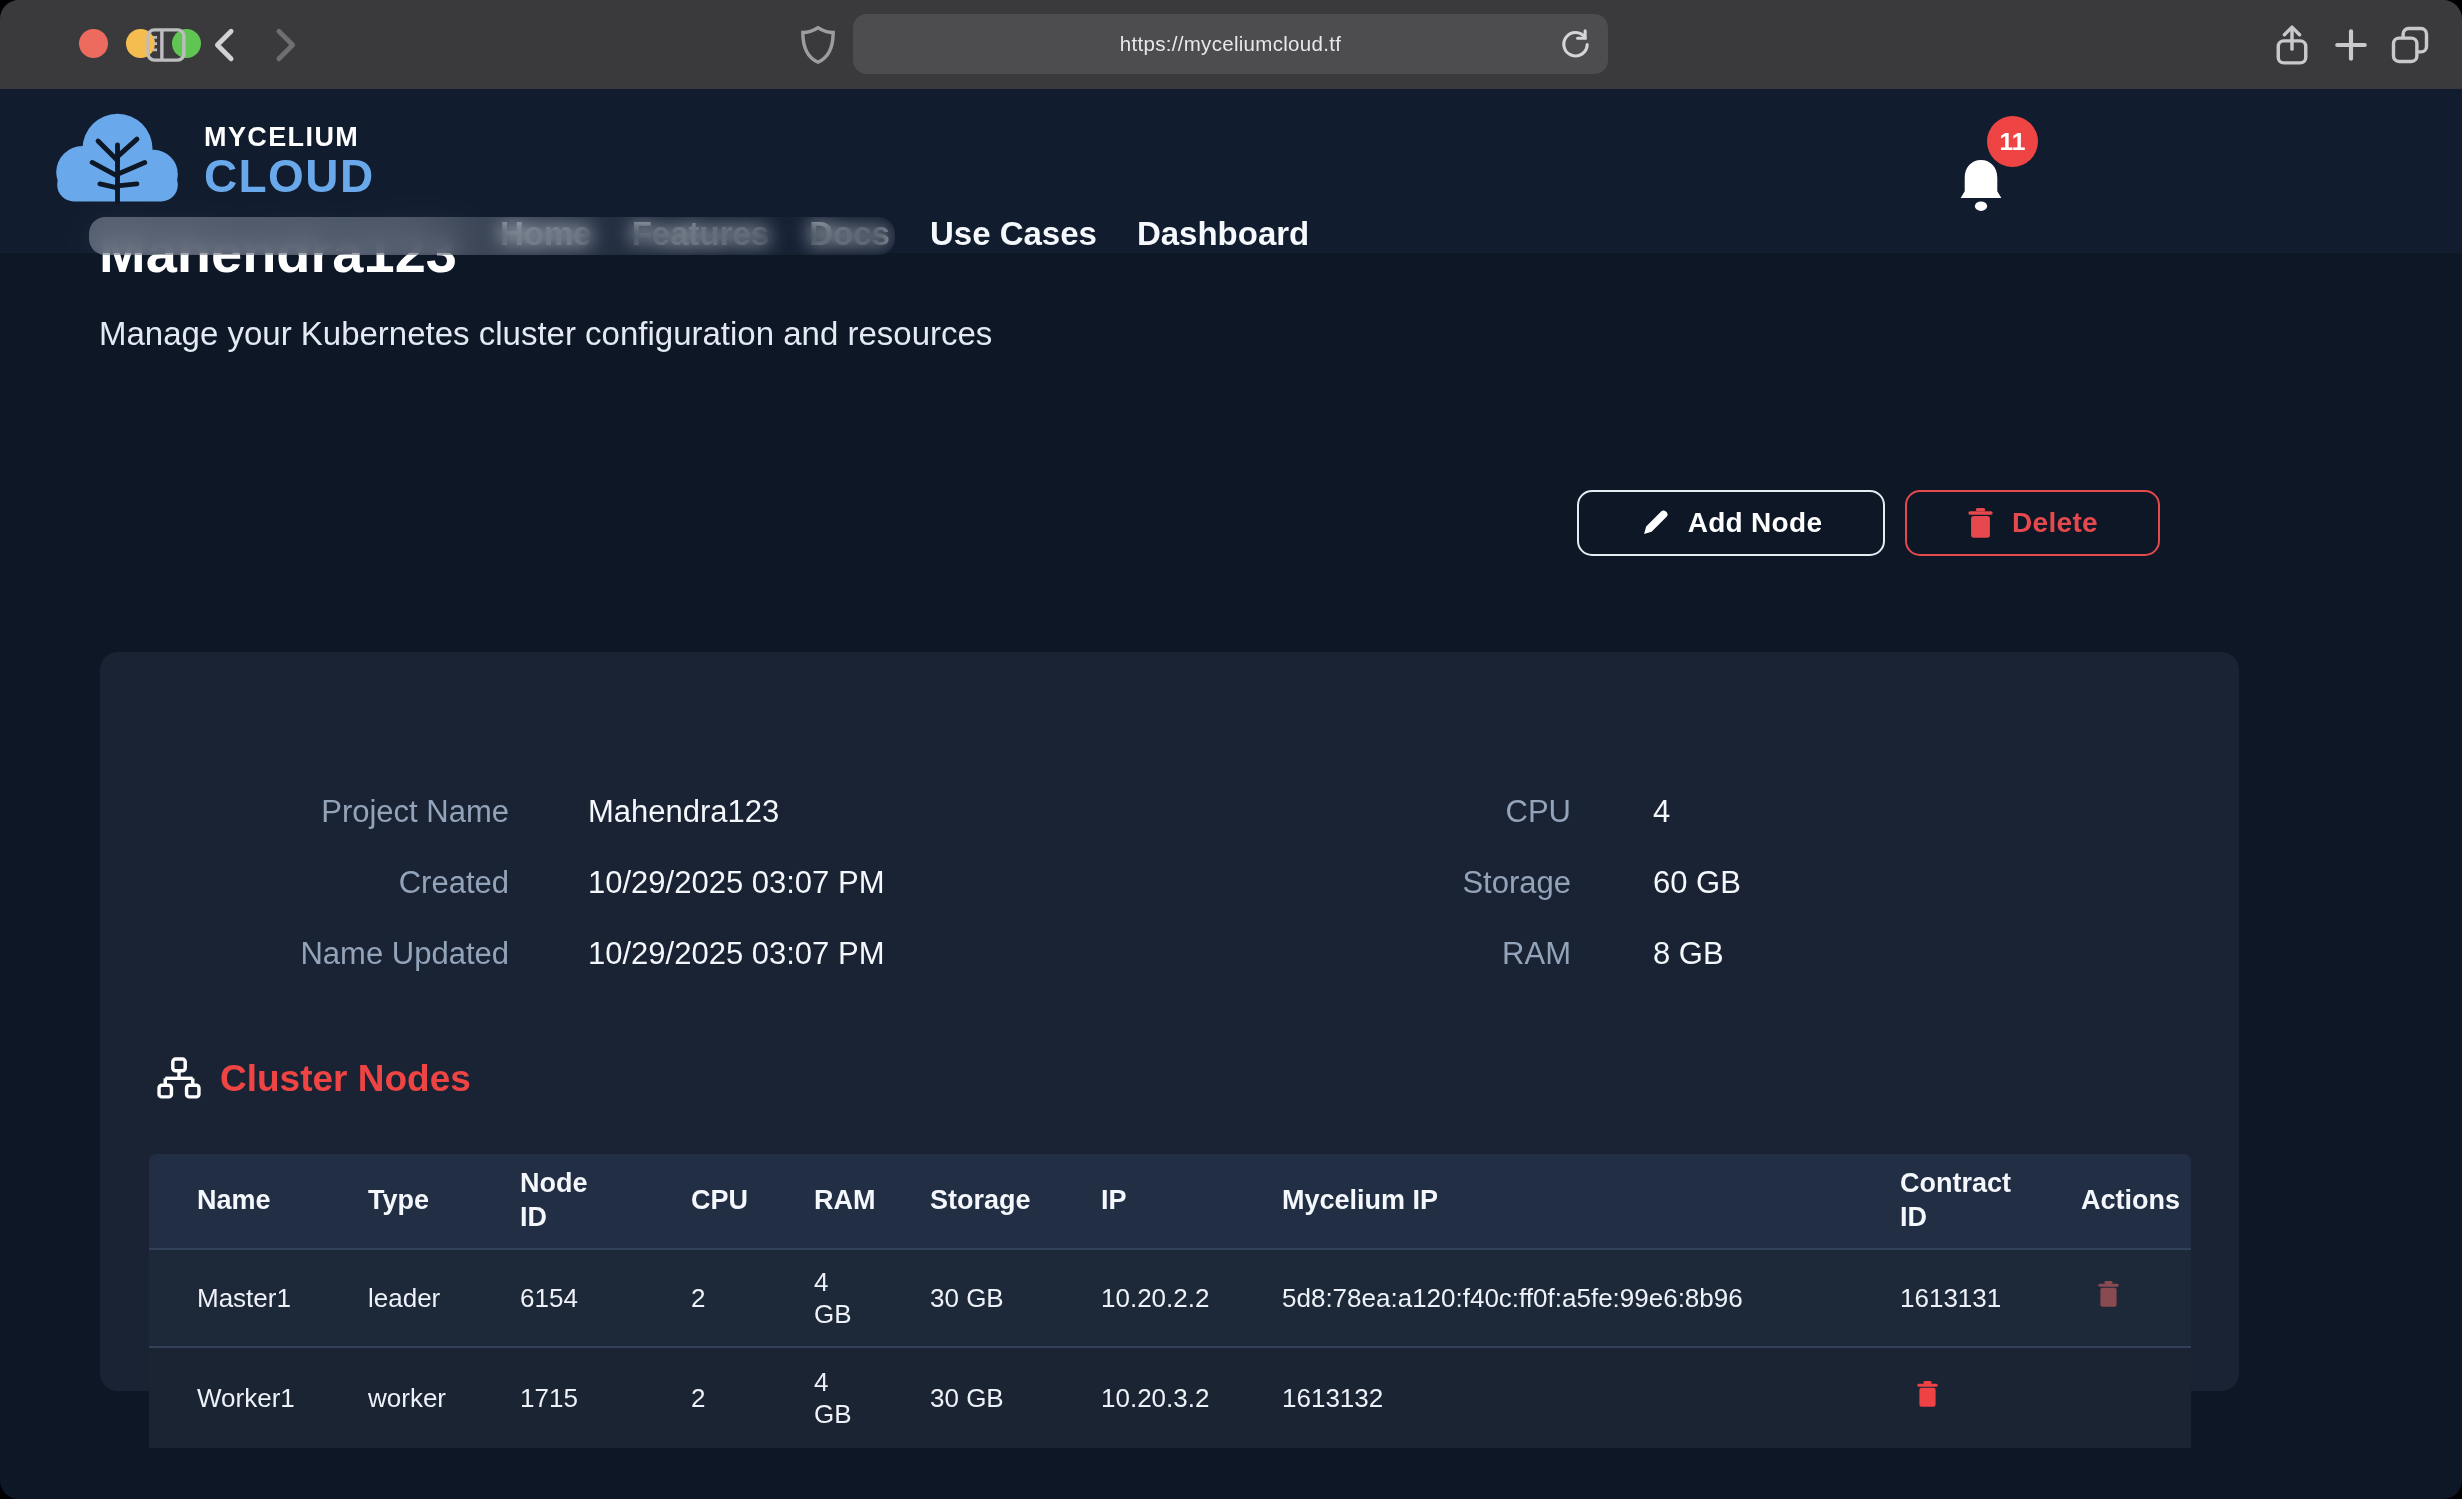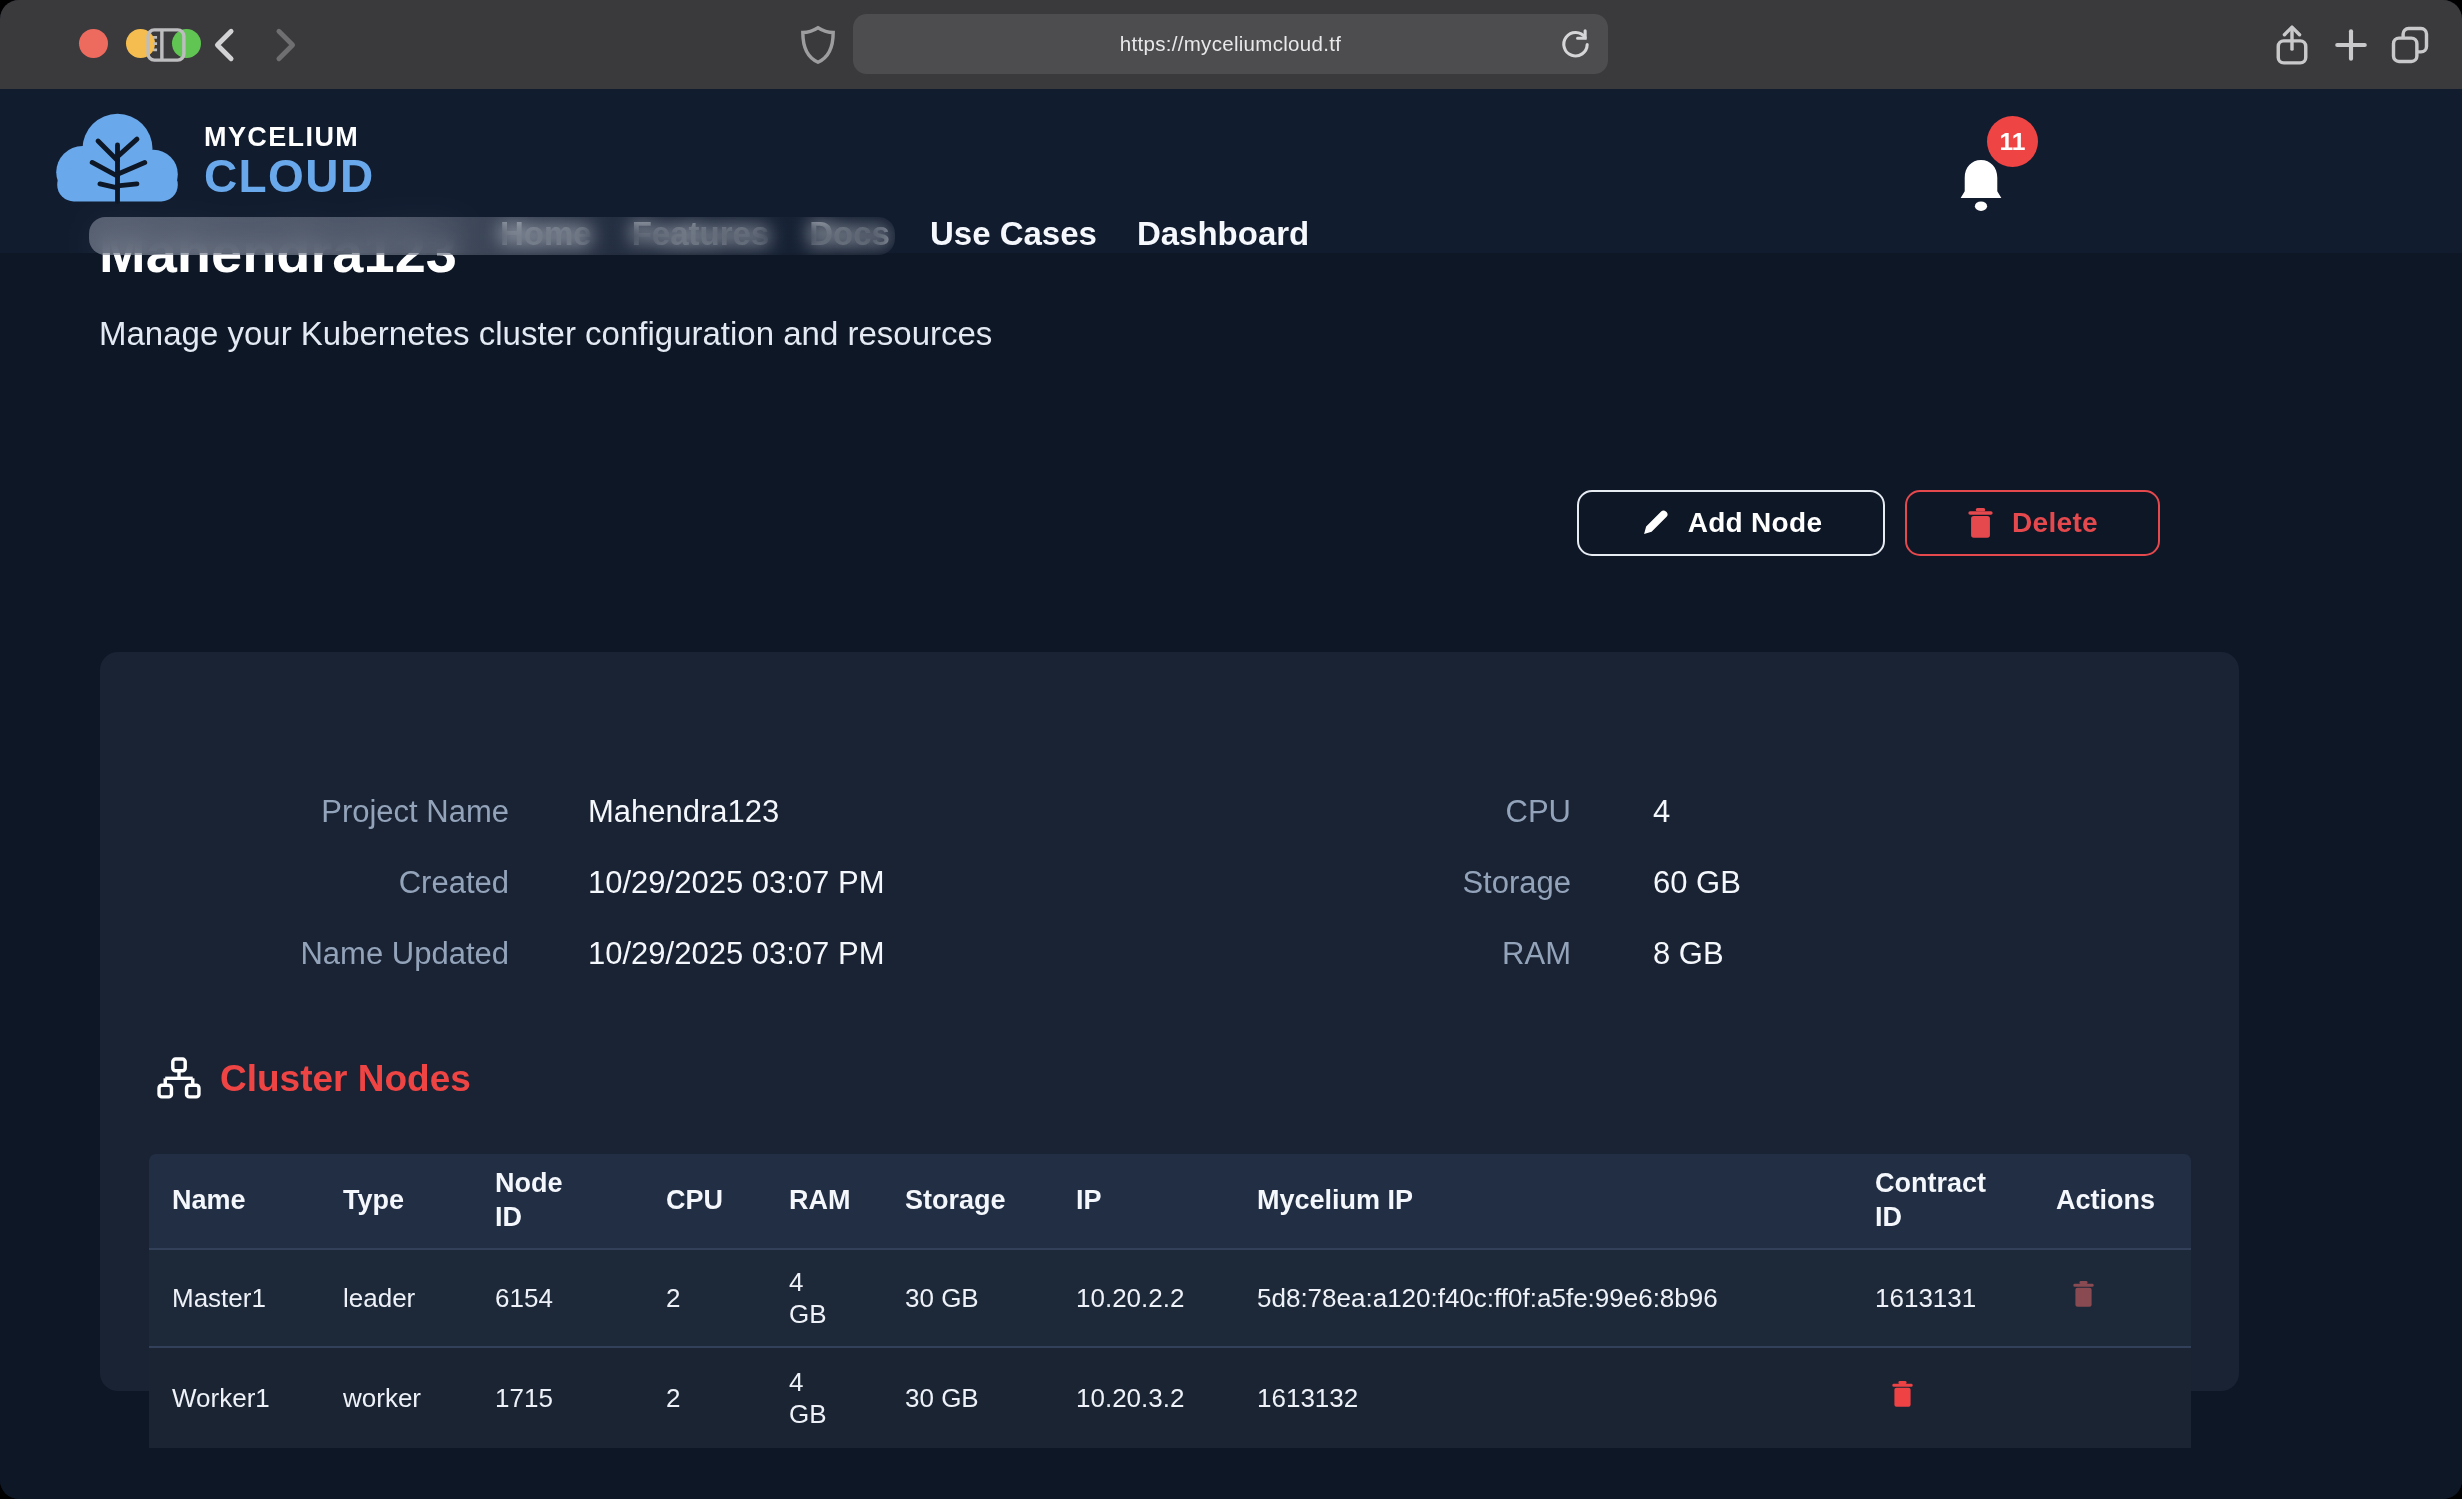--- a/index.html
+++ b/index.html
@@ -59,21 +59,21 @@
   .info-label { color:#93a3ba; font-size:31px; text-align:right; }
   .info-left  .info-label { width:318px; margin-right:79px; }
   .info-right .info-label { width:232px; margin-right:82px; }
   .info-value { color:#f4f7fb; font-size:31px; font-weight:500; }
 
   .nodes-head { position:absolute; left:57px; top:405px; display:flex; align-items:center; gap:19px; }
   .nodes-head-label { color:#ef4444; font-size:37px; font-weight:700; }
 
   
   .table { position:absolute; left:49px; top:502px; width:2042px; border-radius:6.8px 6.8px 0 0; overflow:hidden; font-size:26px; }
-  .trow { display:grid; grid-template-columns:171px 152px 171px 123px 116px 171px 181px 618px 181px 157px; align-items:center; }
+  .trow { display:grid; grid-template-columns:171px 152px 171px 123px 116px 171px 181px 618px 181px 157px; align-items:center;padding-left:25px; }
   .thead { background:#222e44; height:94px; color:#f4f7fb; font-weight:600; font-size:27px; }
   .tbody-row { color:#eef2f8; }
   .row-0 { background:#1d2838; height:100px; border-top:2.1px solid #33405a; border-bottom:2.1px solid #33405a; }
   .row-1 { background:#1a2433; height:100px; }
   .cell { padding-left:23px; padding-right:5.5px; line-height:1.25; }
   .hdr-narrow span { display:inline-block; max-width:89px; }
   .hdr-contract span { display:inline-block; max-width:123px; }
   .cell-ram span { display:inline-block; max-width:40px; }
   .cell-myc span { display:inline-block; max-width:489px; word-break:break-all; }
   .trash-btn { background:none; border:none; cursor:pointer; padding:0; margin-left:16.4px; }

